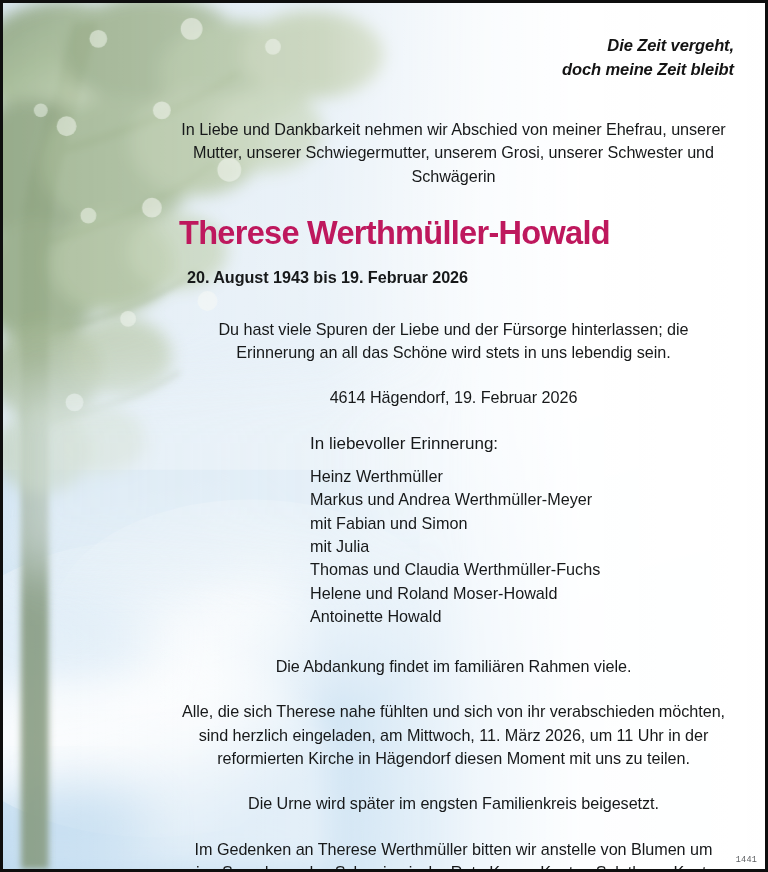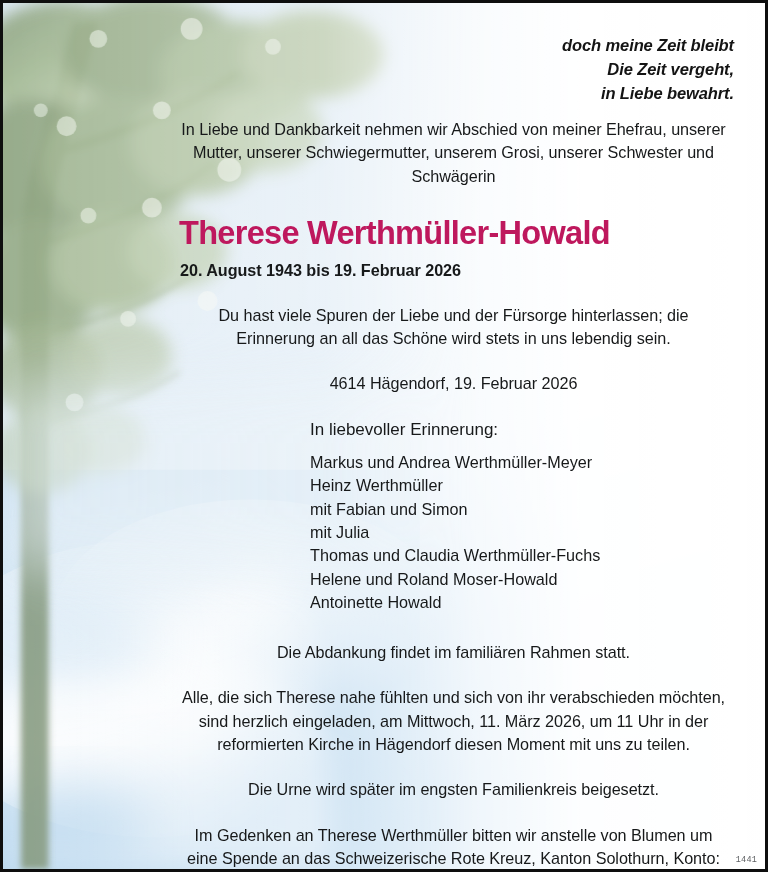--- a/index.html
+++ b/index.html
@@ -85,21 +85,21 @@
     margin: 0;
     font-size: 32.5px;
     line-height: 36px;
     font-weight: bold;
     letter-spacing: -0.7px;
     color: #be185d;
     white-space: nowrap;
   }
 
   .life-dates {
-    margin: 1px;
+    margin: 8px;
     font-size: 16.2px;
     line-height: 22px;
     font-weight: bold;
     letter-spacing: -0.05px;
     color: #17191a;
   }
 
   .family-block {
     margin-left: 131px;
   }
@@ -254,23 +254,22 @@
         <rect x="0" y="0" width="768" height="872" fill="url(#fadeRight)"></rect>
 
         <rect x="0" y="0" width="768" height="872" fill="#ffffff" opacity="0.30"></rect>
       </g>
     </svg>
   </div>
 
   <div class="content">
 
     <div class="epigraph">
+      <div>Die Zeit vergeht,</div>
       <div>doch meine Zeit bleibt</div>
-      <div>Die Zeit vergeht,</div>
-      <div>in Liebe bewahrt.</div>
     </div>
 
     <div class="body-col">
 
       <p class="para">In Liebe und Dankbarkeit nehmen wir Abschied von meiner Ehefrau, unserer Mutter, unserer Schwiegermutter, unserem Grosi, unserer Schwester und Schwägerin</p>
 
       <div class="gap-lg"></div>
 
       <h1 class="deceased-name">Therese Werthmüller-Howald</h1>
 
@@ -285,33 +284,33 @@
       <div class="gap-md"></div>
 
       <p class="para">4614 Hägendorf, 19. Februar 2026</p>
 
       <div class="gap-md"></div>
 
       <div class="family-block">
         <p class="heading">In liebevoller Erinnerung:</p>
         <div style="height:10px"></div>
         <ul>
+          <li>Heinz Werthmüller</li>
           <li>Markus und Andrea Werthmüller-Meyer</li>
-          <li>Heinz Werthmüller</li>
           <li>mit Fabian und Simon</li>
           <li>mit Julia</li>
           <li>Thomas und Claudia Werthmüller-Fuchs</li>
           <li>Helene und Roland Moser-Howald</li>
           <li>Antoinette Howald</li>
         </ul>
       </div>
 
       <div class="gap-lg"></div>
 
-      <p class="para">Die Abdankung findet im familiären Rahmen statt.</p>
+      <p class="para">Die Abdankung findet im familiären Rahmen viele.</p>
 
       <div class="gap-md"></div>
 
       <p class="para">Alle, die sich Therese nahe fühlten und sich von ihr verabschieden möchten, sind herzlich eingeladen, am Mittwoch, 11. März 2026, um 11 Uhr in der reformierten Kirche in Hägendorf diesen Moment mit uns zu teilen.</p>
 
       <div class="gap-md"></div>
 
       <p class="para">Die Urne wird später im engsten Familienkreis beigesetzt.</p>
 
       <div class="gap-md"></div>

